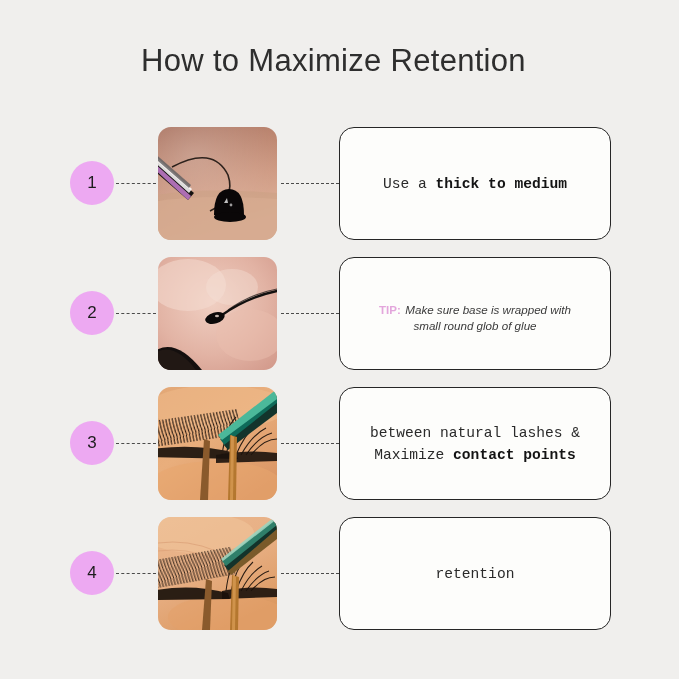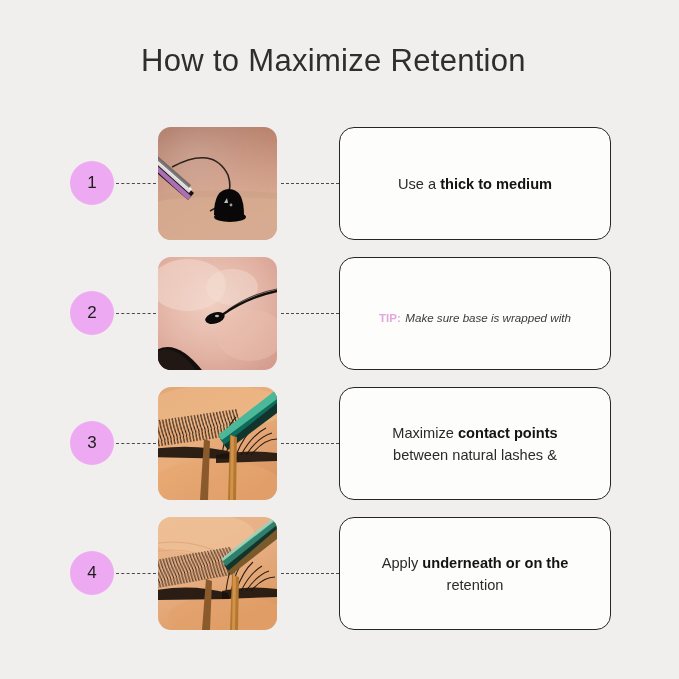--- a/index.html
+++ b/index.html
@@ -107,21 +107,21 @@
     flex-direction: column;
     align-items: center;
     justify-content: center;
     padding: 6px 16px;
   }
   .card-line {
     font-size: 14.6px;
     line-height: 22px;
     color: #2a2a2a;
     text-align: center;
-    font-family: Liberation Sans, sans-serif;
+    font-family: Liberation Mono, monospace;
   }
   .card-line b {
     font-weight: 700;
     color: #141414;
   }
   .tip-block {
     margin-top: 7px;
     text-align: center;
   }
   .tip-label {
@@ -214,20 +214,21 @@
         <ellipse cx="59" cy="59" rx="2" ry="1.3" fill="#e8d6cd" opacity="0.85"></ellipse>
       </svg>
     </div>
     <div class="dash dash-right"></div>
     <div class="card">
       <div class="tip-block">
         <div>
           <span class="tip-label">TIP:</span>
           <span class="tip-text">Make sure base is wrapped with</span>
         </div>
+        <div class="tip-text">small round glob of glue</div>
       </div>
     </div>
   </div>
 
   <div class="row">
     <div class="badge">3</div>
     <div class="dash dash-left"></div>
     <div class="thumb">
       <svg viewBox="0 0 119 113" xmlns="http://www.w3.org/2000/svg" aria-hidden="true">
         <defs>
@@ -264,24 +265,24 @@
         <path d="M119 2 L60 48 L64 53 L119 12 Z" fill="#4bb89a"></path>
         <path d="M119 16 L66 58 L70 63 L119 26 Z" fill="#13342c"></path>
 
         <path d="M46 52 L42 113 L50 113 L52 54 Z" fill="#8a5a2c"></path>
         <path d="M72 48 L70 113 L78 113 L79 50 Z" fill="#b4772f"></path>
         <path d="M73 48 L72 113 L75 113 L76 50 Z" fill="#d79a52" opacity="0.8"></path>
       </svg>
     </div>
     <div class="dash dash-right"></div>
     <div class="card">
+      <div class="card-line">between natural lashes &amp;</div>
       <div class="card-line">
         <span>Maximize </span><b>contact points</b>
       </div>
-      <div class="card-line">between natural lashes &amp;</div>
     </div>
   </div>
 
   <div class="row">
     <div class="badge">4</div>
     <div class="dash dash-left"></div>
     <div class="thumb">
       <svg viewBox="0 0 119 113" xmlns="http://www.w3.org/2000/svg" aria-hidden="true">
         <defs>
           <linearGradient id="skin4" x1="0" y1="0" x2="0.5" y2="1">
@@ -320,20 +321,17 @@
         <path d="M119 12 L70 54 L73 58 L119 22 Z" fill="#7a5a2a"></path>
         <path d="M119 -2 L63 42 L65 44 L119 2 Z" fill="#9ad3be" opacity="0.9"></path>
 
         <path d="M48 62 L44 113 L52 113 L54 64 Z" fill="#8a5a2c"></path>
         <path d="M74 58 L72 113 L80 113 L81 60 Z" fill="#b4772f"></path>
         <path d="M75 58 L74 113 L77 113 L78 60 Z" fill="#d79a52" opacity="0.8"></path>
       </svg>
     </div>
     <div class="dash dash-right"></div>
     <div class="card">
-      <div class="card-line">
-        <span>Apply </span><b>underneath or on the</b>
-      </div>
       <div class="card-line">retention</div>
     </div>
   </div>
 
 </div>
 
 </body></html>

